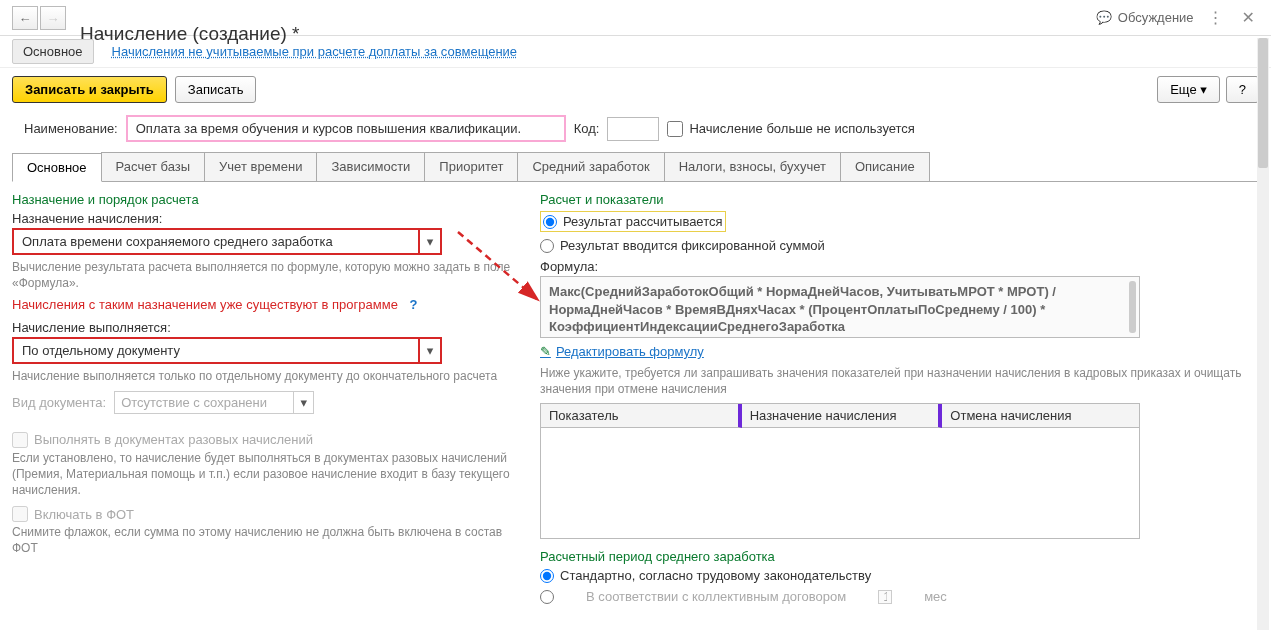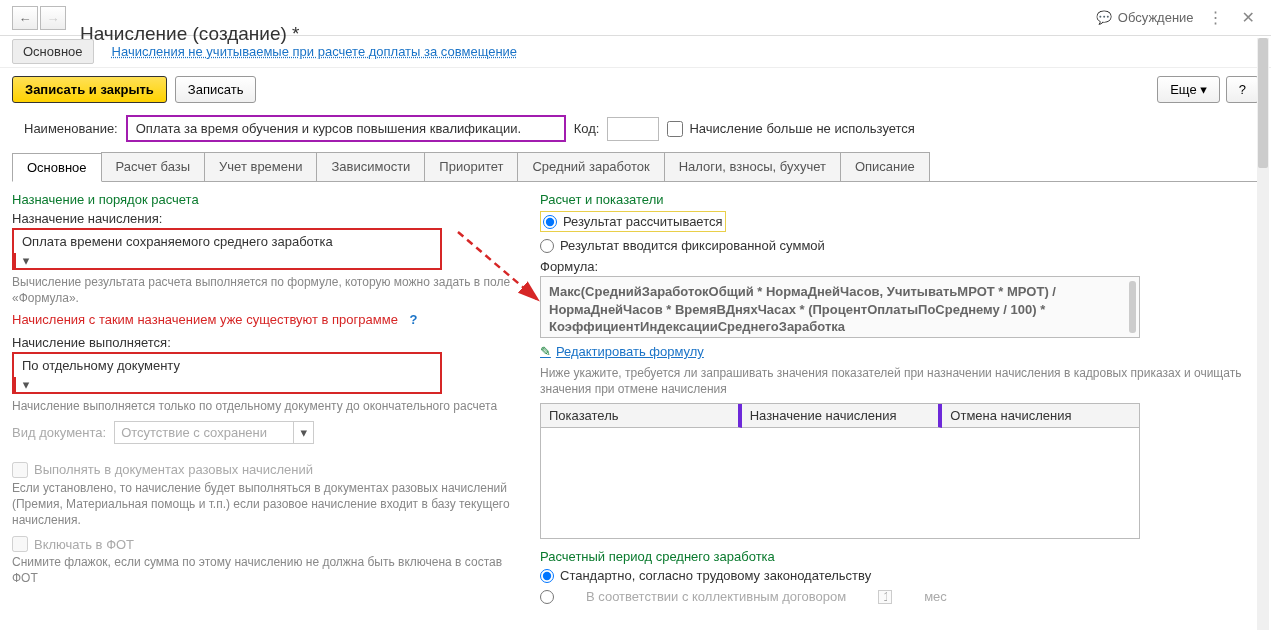--- a/index.html
+++ b/index.html
@@ -13,33 +13,33 @@
   .icon-btn{color:#888;cursor:pointer;font-size:16px;padding:0 4px;}
   .subnav{display:flex;align-items:center;padding:4px 12px;gap:18px;height:32px;border-bottom:1px solid #eee;}
   .subnav .btn-box{background:#eee;border:1px solid #ccc;padding:4px 10px;border-radius:2px;}
   .subnav .link{color:#1a73c7;text-decoration:underline dotted;}
   .actions{display:flex;align-items:center;padding:8px 12px;gap:8px;}
   .btn{border:1px solid #999;padding:5px 12px;background:linear-gradient(#fff,#f0f0f0);border-radius:3px;cursor:pointer;font-size:13px;}
   .btn.primary{background:linear-gradient(#ffe156,#ffd200);border-color:#333;font-weight:bold;}
   .actions-right{margin-left:auto;display:flex;gap:6px;}
   .row-name{display:flex;align-items:center;padding:4px 12px 10px 12px;gap:8px;margin-left:12px;}
   .lbl{color:#333;}
-  .input-name{border:2px solid #a21caf;padding:4px 8px;width:440px;background:#fff;}
+  .input-name{border:2px solid #f9a8d4;padding:4px 8px;width:440px;background:#fff;}
   .code-input{width:52px;height:24px;border:1px solid #bbb;padding:2px 4px;}
   .chk{display:flex;align-items:center;gap:6px;}
   .chk input{width:16px;height:16px;}
   .tabs{display:flex;border-bottom:1px solid #aaa;margin:0 12px;}
   .tab{padding:6px 14px;border:1px solid #aaa;border-bottom:none;background:#f4f4f4;color:#555;margin-right:-1px;cursor:pointer;}
   .tab.active{background:#fff;color:#000;position:relative;top:1px;border-bottom:1px solid #fff;}
   .content{display:flex;padding:10px 12px;gap:28px;position:relative;}
   .col{flex:1;min-width:0;}
   .col-left{max-width:500px;}
   .section-h{color:#0a7a2e;font-weight:normal;margin-bottom:4px;}
   .fld-lbl{color:#333;margin-bottom:2px;display:block;}
-  .dd{display:flex;border:2px solid #d62626;width:430px;margin-bottom:4px;flex-direction:column;}
+  .dd{display:flex;border:2px solid #d62626;width:430px;margin-bottom:4px;}
   .dd-val{flex:1;padding:4px 8px;background:#fff;}
   .dd-arr{width:22px;background:#fff;border-left:2px solid #d62626;display:flex;align-items:center;justify-content:center;color:#555;}
   .hint{color:#888;font-size:12px;line-height:1.35;margin-bottom:6px;}
   .warn{color:#d62626;}
   .q{color:#1a73c7;font-weight:bold;margin-left:8px;}
   .dd-disabled{display:flex;border:1px solid #ccc;width:200px;}
   .dd-disabled .dd-val{color:#aaa;padding:3px 6px;}
   .dd-disabled .dd-arr{border-left:1px solid #ccc;width:20px;}
   .vid-row{display:flex;align-items:center;gap:8px;margin-top:6px;}
   .vid-lbl{color:#aaa;}

